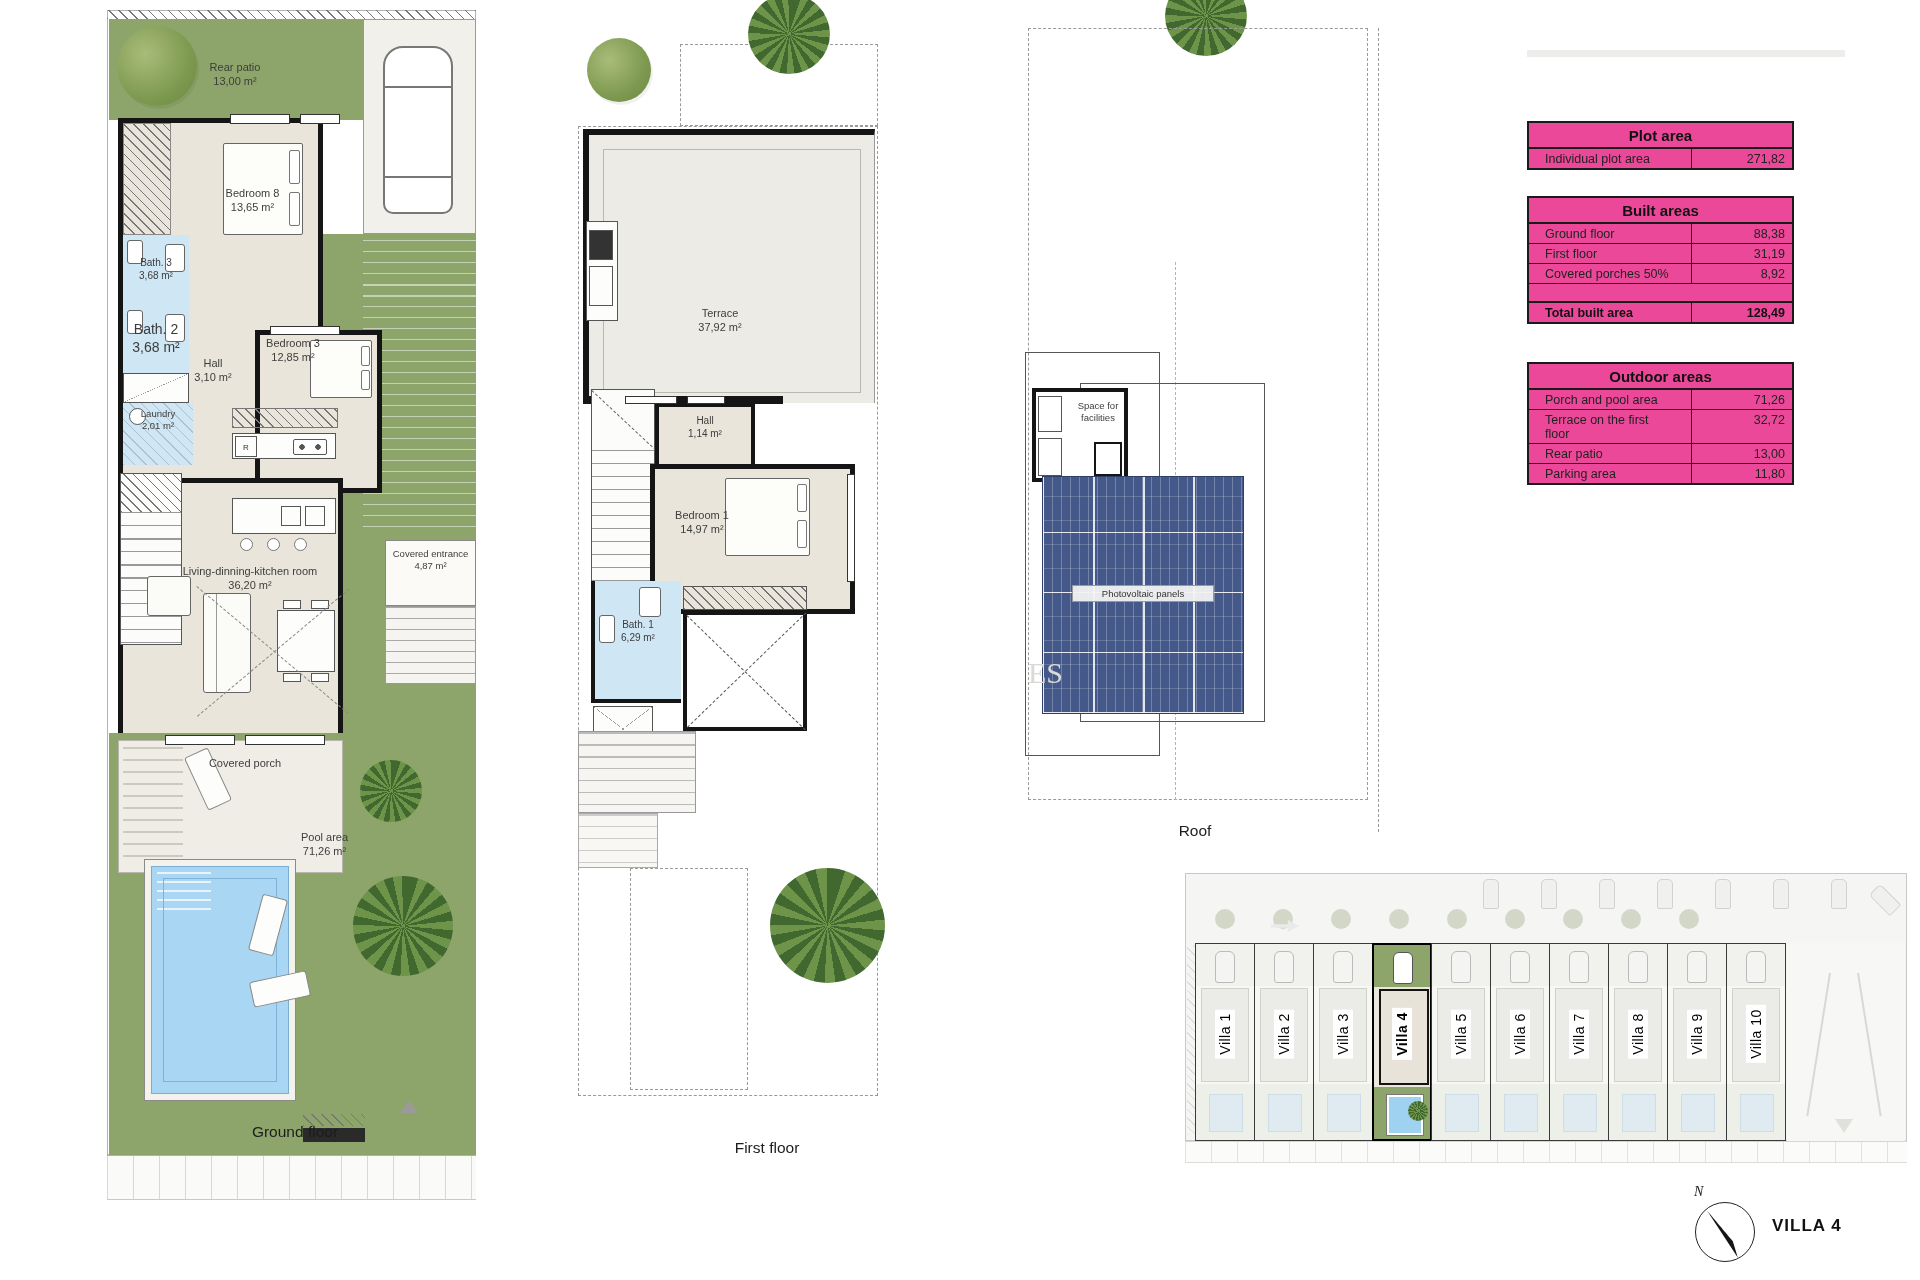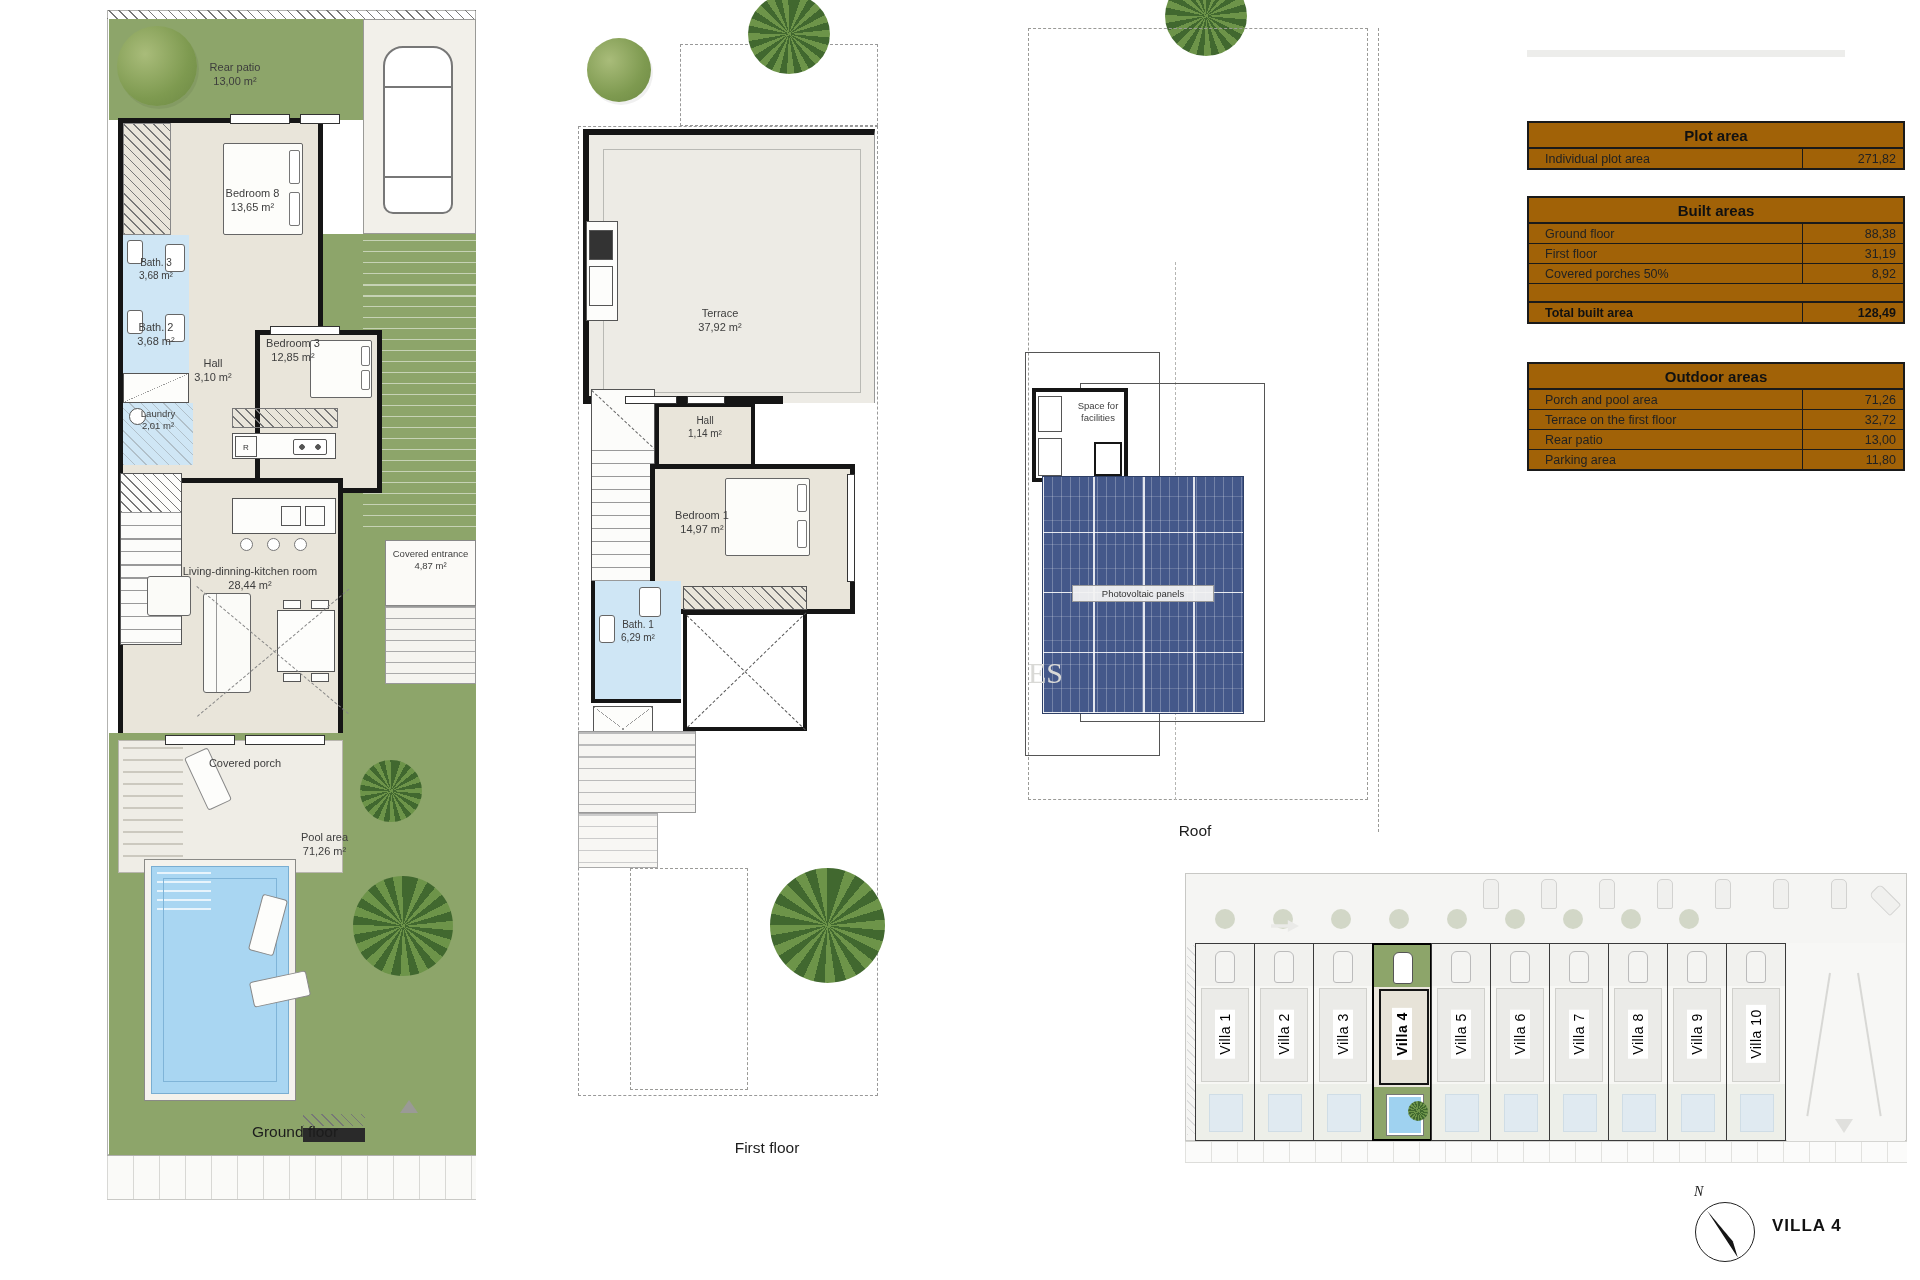--- a/index.html
+++ b/index.html
@@ -16,21 +16,21 @@
 .sh{background:repeating-linear-gradient(180deg,#999 0 1.5px,transparent 1.5px 13px)}
 .dl{position:absolute;border-top:1px dashed #888;transform-origin:0 0}
 .tree{position:absolute;border-radius:50%;background:radial-gradient(circle at 35% 35%,#a9bc7a,#7e9a50 60%,#6c8843);box-shadow:2px 3px 0 rgba(0,0,0,.06)}
 .palm{position:absolute;border-radius:50%;background:repeating-conic-gradient(from 7deg,#41682f 0 11deg,#6d9449 11deg 22deg)}
 .bed{position:absolute;background:#fdfdfa;border:1.5px solid #666;border-radius:2px}
 .pillow{position:absolute;background:#fff;border:1px solid #777;border-radius:2px}
 .lounger{position:absolute;width:26px;height:58px;background:#fdfdfb;border:1px solid #888;border-radius:3px}
 .win{position:absolute;background:#fff;border:1px solid #333;z-index:20}
 .fix{position:absolute;background:#fff;border:1px solid #666;border-radius:3px}
 
-.atab{position:absolute;left:1527px;width:378px;background:#a16207;border:2px solid #1a1a1a;z-index:40}
+.atab{position:absolute;left:1527px;width:267px;background:#ec4899;border:2px solid #1a1a1a;z-index:40}
 .thdr{font-size:15px;font-weight:bold;text-align:center;padding:4px 0 3px;border-bottom:2px solid #1a1a1a;color:#111}
 .trow{display:flex;border-bottom:1px solid #1a1a1a;font-size:12.5px;color:#222}
 .trow:last-child{border-bottom:none}
 .tl{flex:1;padding:3px 16px 2px;border-right:1px solid #1a1a1a}
 .tv{width:100px;text-align:right;padding:3px 7px 2px}
 .tspacer{height:18px;border-bottom:1px solid #1a1a1a}
 .ttotal{display:flex;font-size:12.5px;font-weight:bold;border-top:1px solid #1a1a1a;color:#111}
 
 .villa{position:absolute;top:78px;width:60px;height:198px;border:1px solid #3a3a3a;background:linear-gradient(180deg,#f1f1ee 0 42px,#f7f7f4 42px 140px,#edefe9 140px 100%)}
 .villa::before{content:"";position:absolute;left:5px;top:44px;width:46px;height:92px;background:#ebebe8;border:1px solid #d0d0cc}
@@ -133,25 +133,25 @@
   <div class="palm" style="left:248px;top:868px;width:100px;height:100px;z-index:6"></div>
 
   <div class="abs hd" style="left:198px;top:1106px;width:62px;height:12px"></div>
   <div class="abs" style="left:198px;top:1120px;width:62px;height:14px;background:#2a2a2a"></div>
   <div class="abs" style="left:295px;top:1092px;width:0;height:0;border-left:9px solid transparent;border-right:9px solid transparent;border-bottom:13px solid #9a9a96"></div>
   <div class="abs" style="left:2px;top:1147px;width:369px;height:45px;background:repeating-linear-gradient(90deg,#d8d8d5 0 1px,transparent 1px 26px),#fafaf8;border-top:1px solid #b0b0ad;border-bottom:1px solid #c9c9c6"></div>
 
   <div class="lbl" style="left:80px;top:52px;width:100px"><span class="n">Rear patio</span><span class="a">13,00 m²</span></div>
   <div class="lbl" style="left:100px;top:178px;width:95px"><span class="n">Bedroom 8</span><span class="a">13,65 m²</span></div>
   <div class="lbl" style="left:20px;top:248px;width:62px;font-size:10px"><span class="n">Bath. 3</span><span class="a">3,68 m²</span></div>
-  <div class="lbl" style="left:20px;top:312px;width:62px;font-size:11px"><span class="n">Bath. 2</span><span class="a">3,68 m²</span></div>
+  <div class="lbl" style="left:20px;top:312px;width:62px;font-size:14px"><span class="n">Bath. 2</span><span class="a">3,68 m²</span></div>
   <div class="lbl" style="left:78px;top:348px;width:60px"><span class="n">Hall</span><span class="a">3,10 m²</span></div>
   <div class="lbl" style="left:148px;top:328px;width:80px"><span class="n">Bedroom 3</span><span class="a">12,85 m²</span></div>
   <div class="lbl" style="left:20px;top:400px;width:66px;font-size:9.5px"><span class="n">Laundry</span><span class="a">2,01 m²</span></div>
-  <div class="lbl" style="left:55px;top:556px;width:180px"><span class="n">Living-dinning-kitchen room</span><span class="a">28,44 m²</span></div>
+  <div class="lbl" style="left:55px;top:556px;width:180px"><span class="n">Living-dinning-kitchen room</span><span class="a">36,20 m²</span></div>
   <div class="lbl" style="left:282px;top:540px;width:87px;font-size:9.5px;z-index:31"><span class="n">Covered entrance</span><span class="a">4,87 m²</span></div>
   <div class="lbl" style="left:85px;top:748px;width:110px"><span class="n">Covered porch</span></div>
   <div class="lbl" style="left:172px;top:822px;width:95px"><span class="n">Pool area</span><span class="a">71,26 m²</span></div>
   <div class="cap" style="left:110px;top:1115px;width:160px">Ground floor</div>
 </div>
 
 <div class="abs" style="left:575px;top:16px;width:322px;height:1160px">
   <div class="abs" style="left:3px;top:110px;width:300px;height:970px;border:1px dashed #999"></div>
   <div class="abs" style="left:105px;top:28px;width:198px;height:82px;border:1px dashed #999"></div>
   <div class="tree" style="left:12px;top:22px;width:64px;height:64px"></div>

